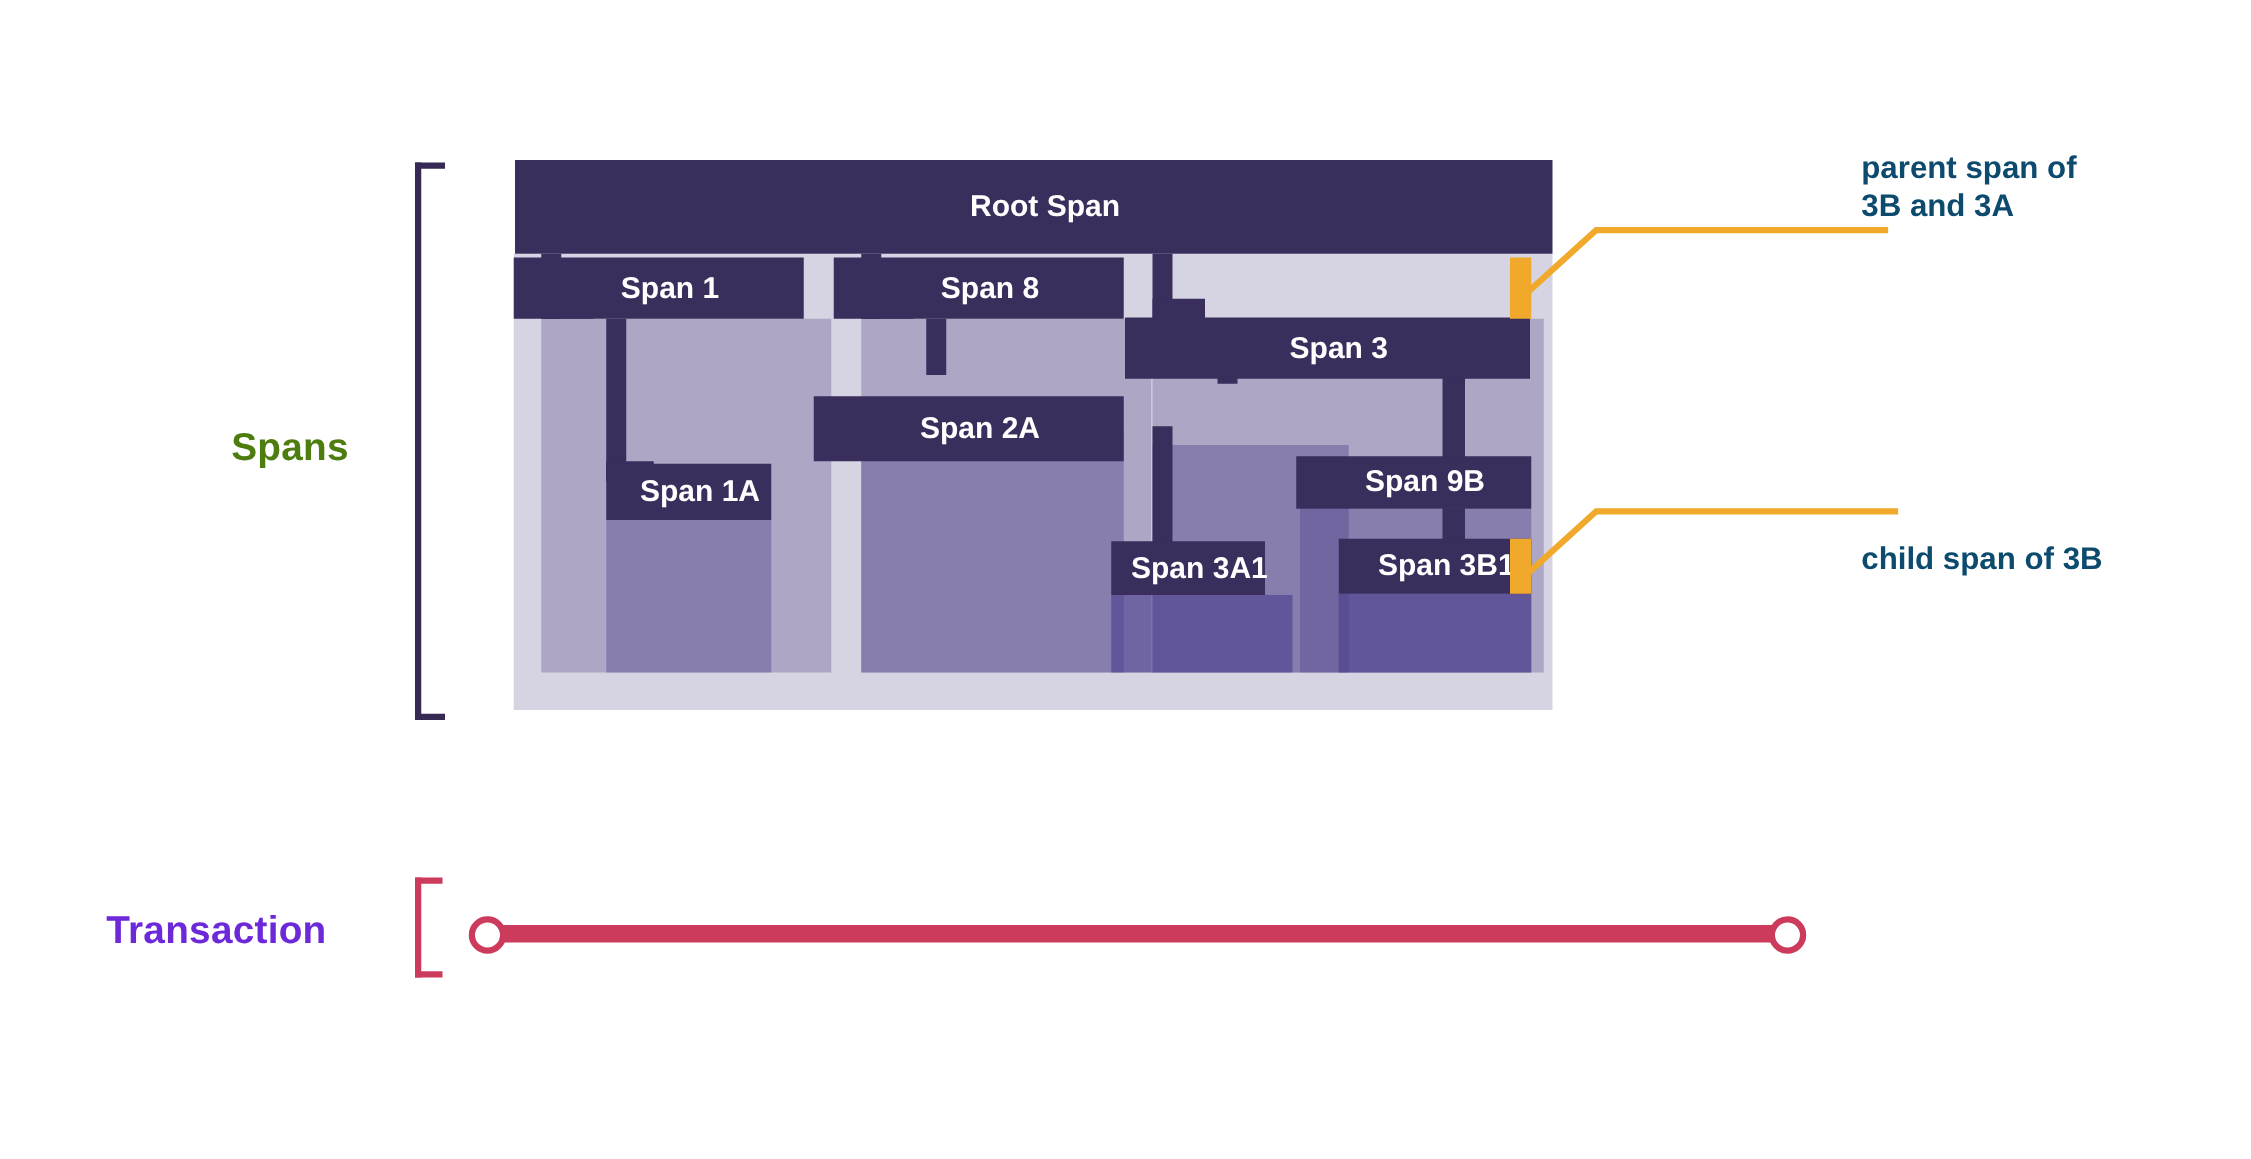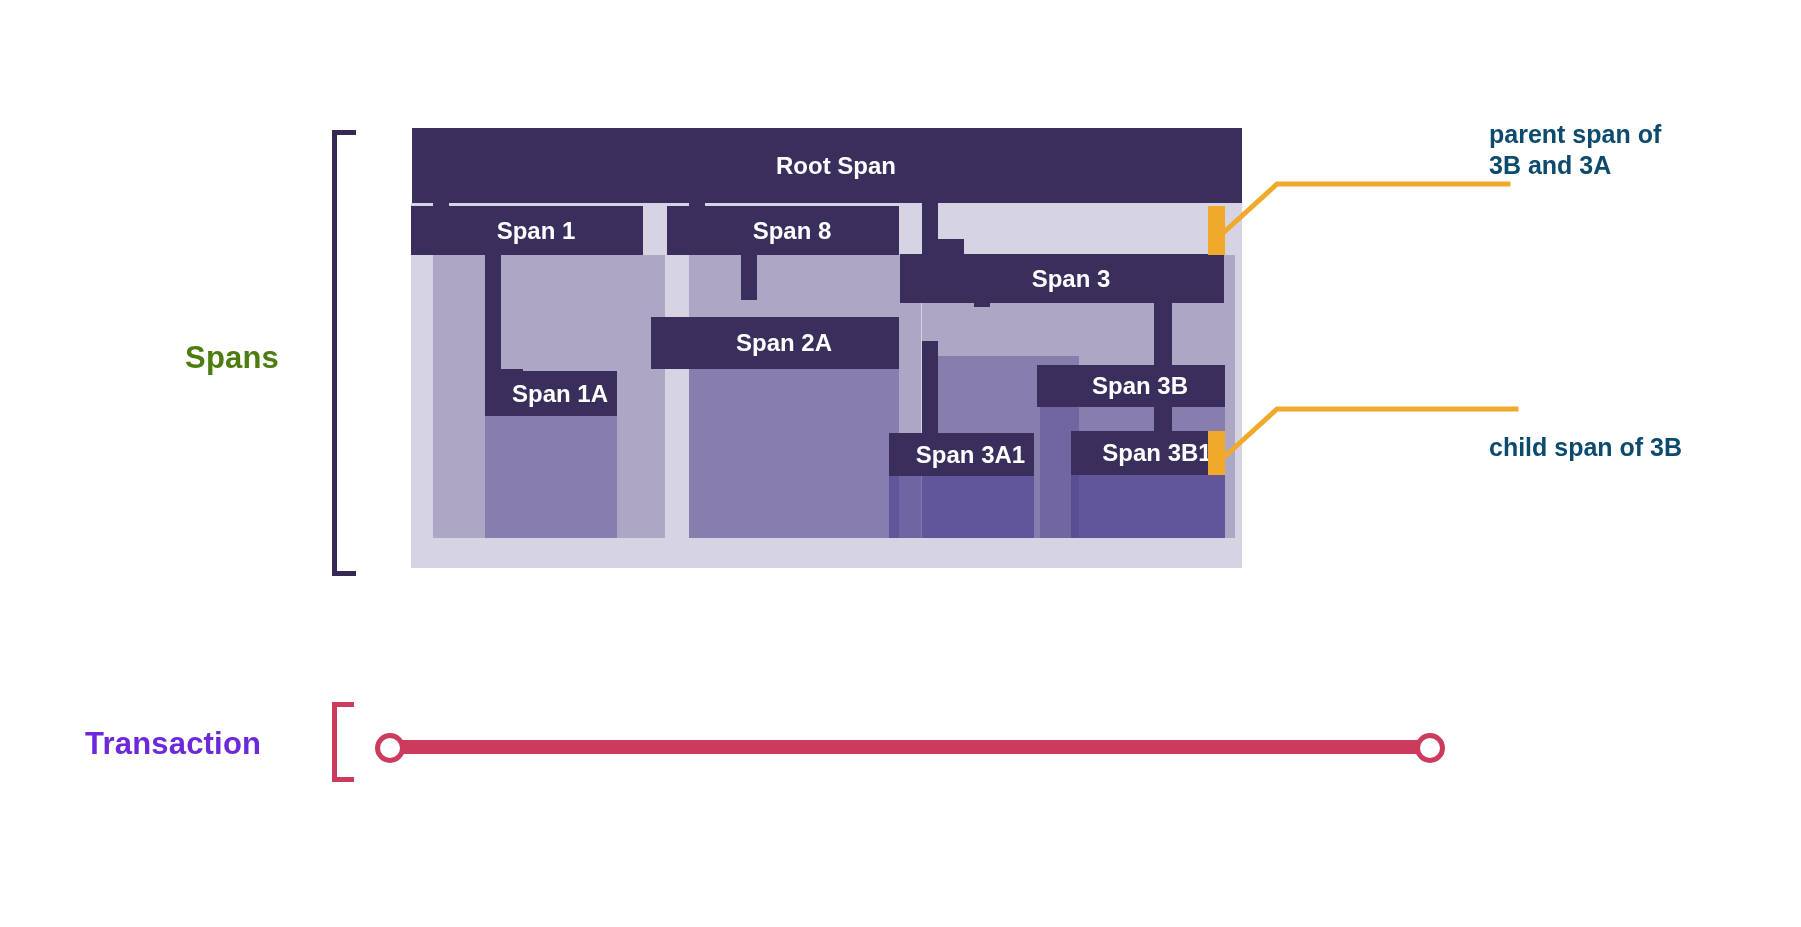--- a/index.html
+++ b/index.html
@@ -226,28 +226,28 @@
 
     <div class="stem" style="left:563px; top:127px; width:16px; height:52px;"></div>
 
     <div class="span-body l3" style="left:511px; top:228px; width:157px; height:182px;"></div>
 
 
     <div class="stem" style="left:511px; top:213px; width:16px; height:98px;"></div>
 
     <div class="span-body l4" style="left:478px; top:348px; width:145px; height:62px;"></div>
 
-    <div class="span-head" style="left:478px; top:305px; width:145px; height:43px;">
+    <div class="span-head" style="left:478px; top:305px; width:123px; height:43px;">
       <span class="lbl">Span 3A1</span>
     </div>
 
     <div class="span-body l3" style="left:629px; top:279px; width:185px; height:131px;"></div>
 
     <div class="span-head" style="left:626px; top:237px; width:188px; height:42px;">
-      <span class="lbl">Span 3B</span>
+      <span class="lbl">Span 9B</span>
     </div>
 
     <div class="stem" style="left:743px; top:279px; width:18px; height:40px;"></div>
 
     <div class="span-body l4" style="left:660px; top:347px; width:154px; height:63px;"></div>
 
     <div class="span-head" style="left:660px; top:303px; width:154px; height:44px;">
       <span class="lbl">Span 3B1</span>
     </div>
 

